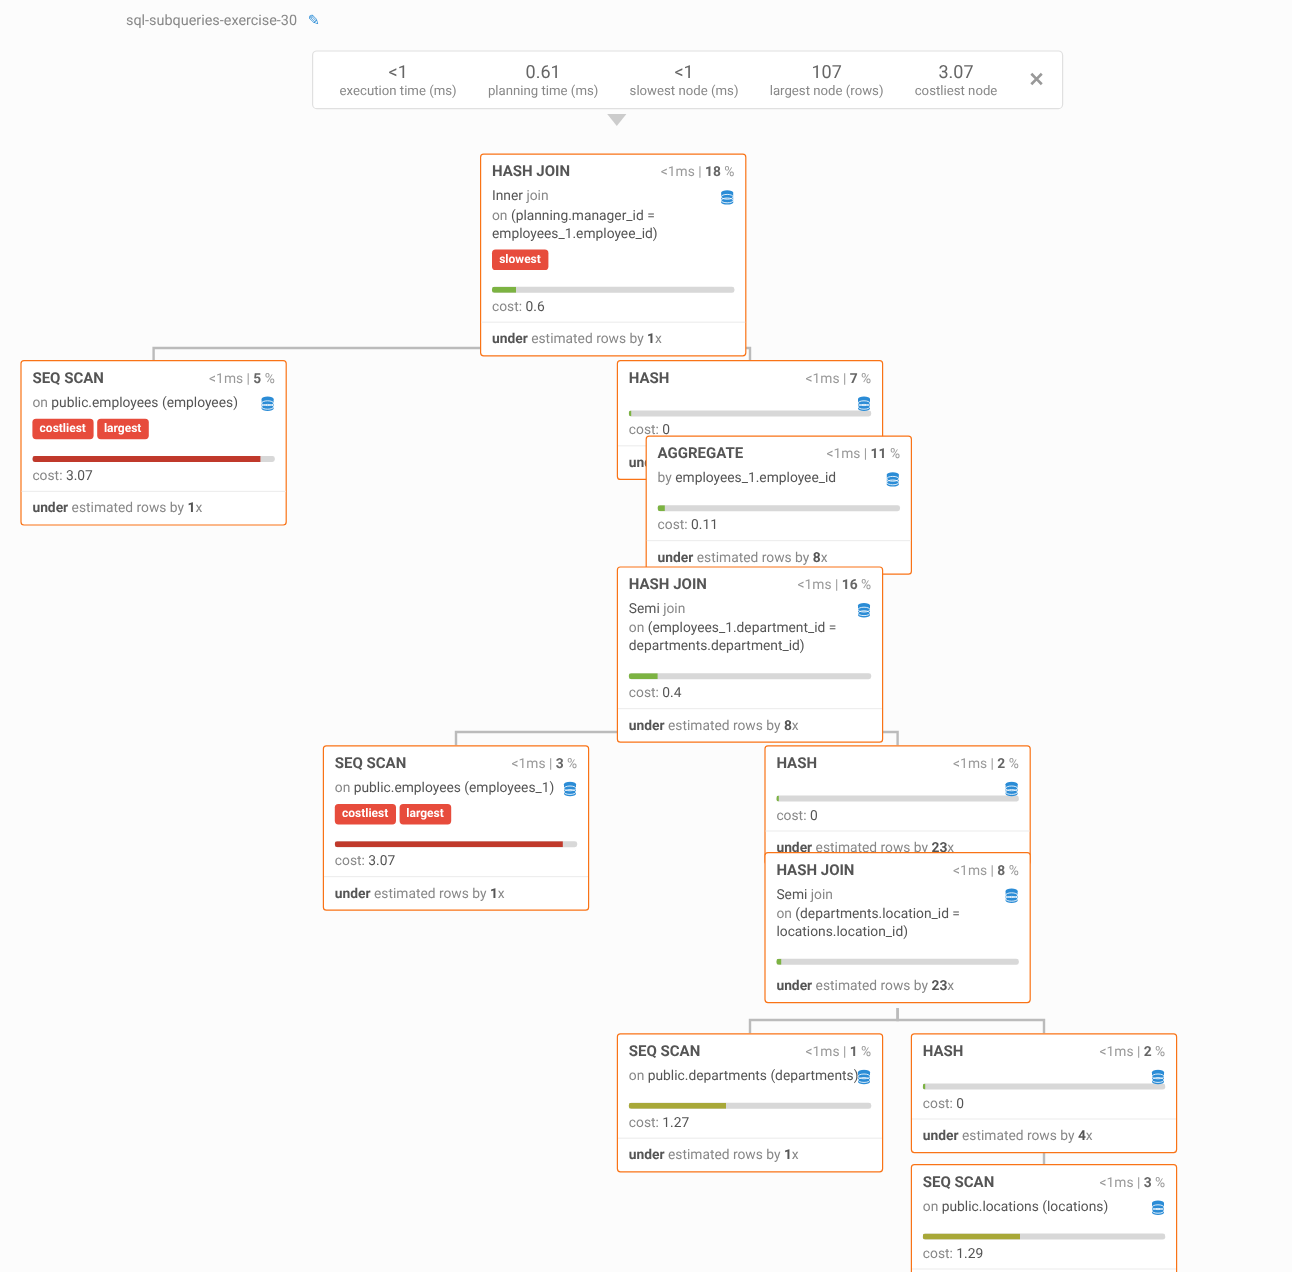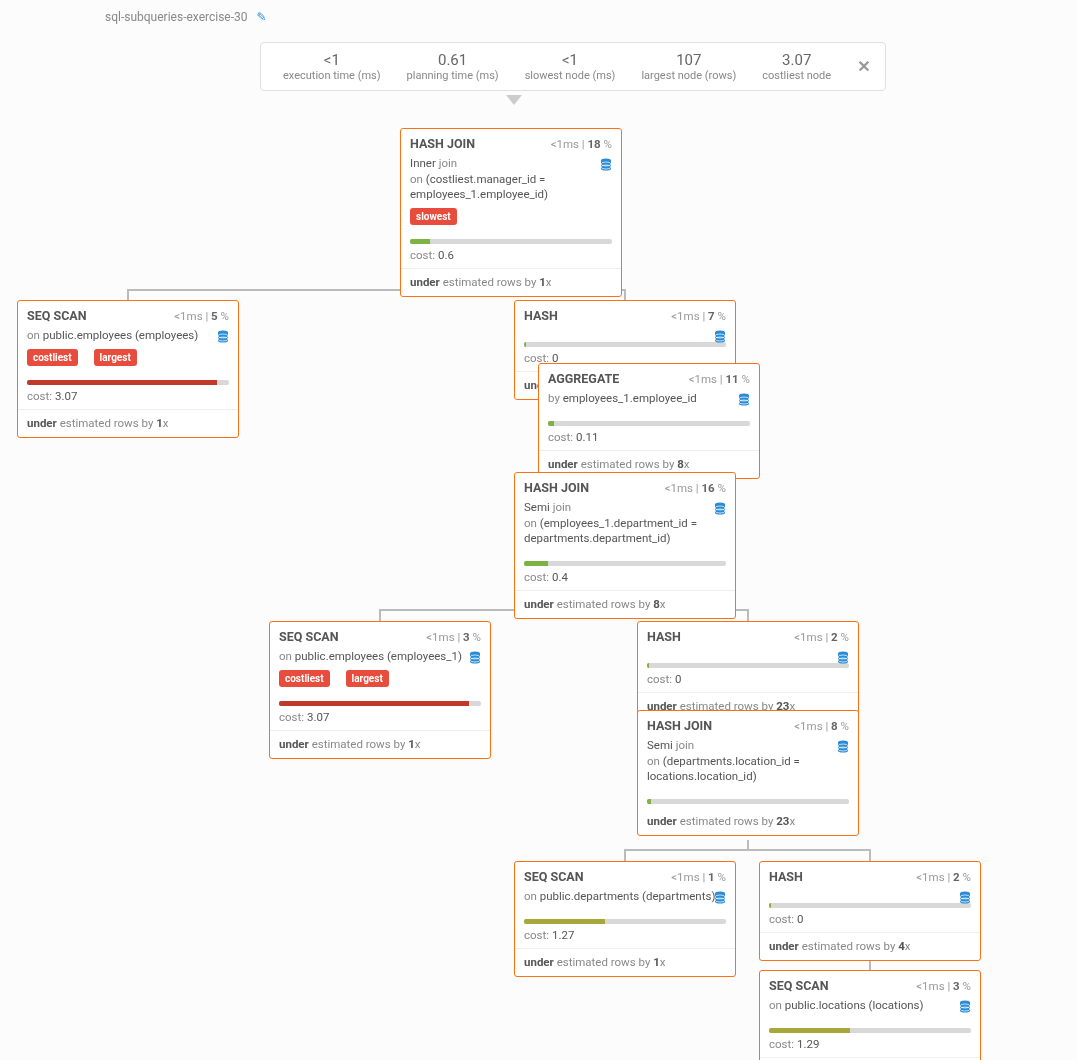--- a/index.html
+++ b/index.html
@@ -99,21 +99,21 @@
 .db-icon svg { width: 12px; height: 14px; }
 .badges { margin-top: 5px; }
 .badge {
   display: inline-block;
   background: #e74c3c;
   color: #fff;
   font-size: 10px;
   font-weight: 700;
   padding: 2px 6px;
   border-radius: 3px;
-  margin-right: 16px;
+  margin-right: 3px;
 }
 .bar-wrap {
   margin: 7px 9px 4px 9px;
   height: 5px;
   background: #d8d8d8;
   border-radius: 2px;
   overflow: hidden;
 }
 .bar-fill { height: 100%; }
 .bar-green { background: #7cb342; }
@@ -208,21 +208,21 @@
 
 <div class="arrow-down"></div>
 
 <div class="node" style="left:400px; top:128px;">
   <div class="node-header">
     <span class="node-title">HASH JOIN</span>
     <span class="node-meta"><span>&lt;1</span><span>ms</span> | <b>18</b><span> %</span></span>
   </div>
   <div class="node-body">
     <span class="dark">Inner</span><span> join</span><br>
-    <span>on </span><span class="dark">(costliest.manager_id = employees_1.employee_id)</span>
+    <span>on </span><span class="dark">(planning.manager_id = employees_1.employee_id)</span>
     <span class="db-icon"><svg viewBox="0 0 12 14">
           <ellipse cx="6" cy="2.5" rx="5" ry="2" fill="#2b8cd6"></ellipse>
           <path d="M1 2.5 v8 a5 2 0 0 0 10 0 v-8" fill="#2b8cd6"></path>
           <ellipse cx="6" cy="6" rx="5" ry="2" fill="none" stroke="#fff" stroke-width="0.7"></ellipse>
           <ellipse cx="6" cy="9" rx="5" ry="2" fill="none" stroke="#fff" stroke-width="0.7"></ellipse>
         </svg></span>
     <div class="badges"><span class="badge">slowest</span></div>
   </div>
   <div class="bar-wrap">
       <div class="bar-fill bar-green" style="width:10%"></div>

